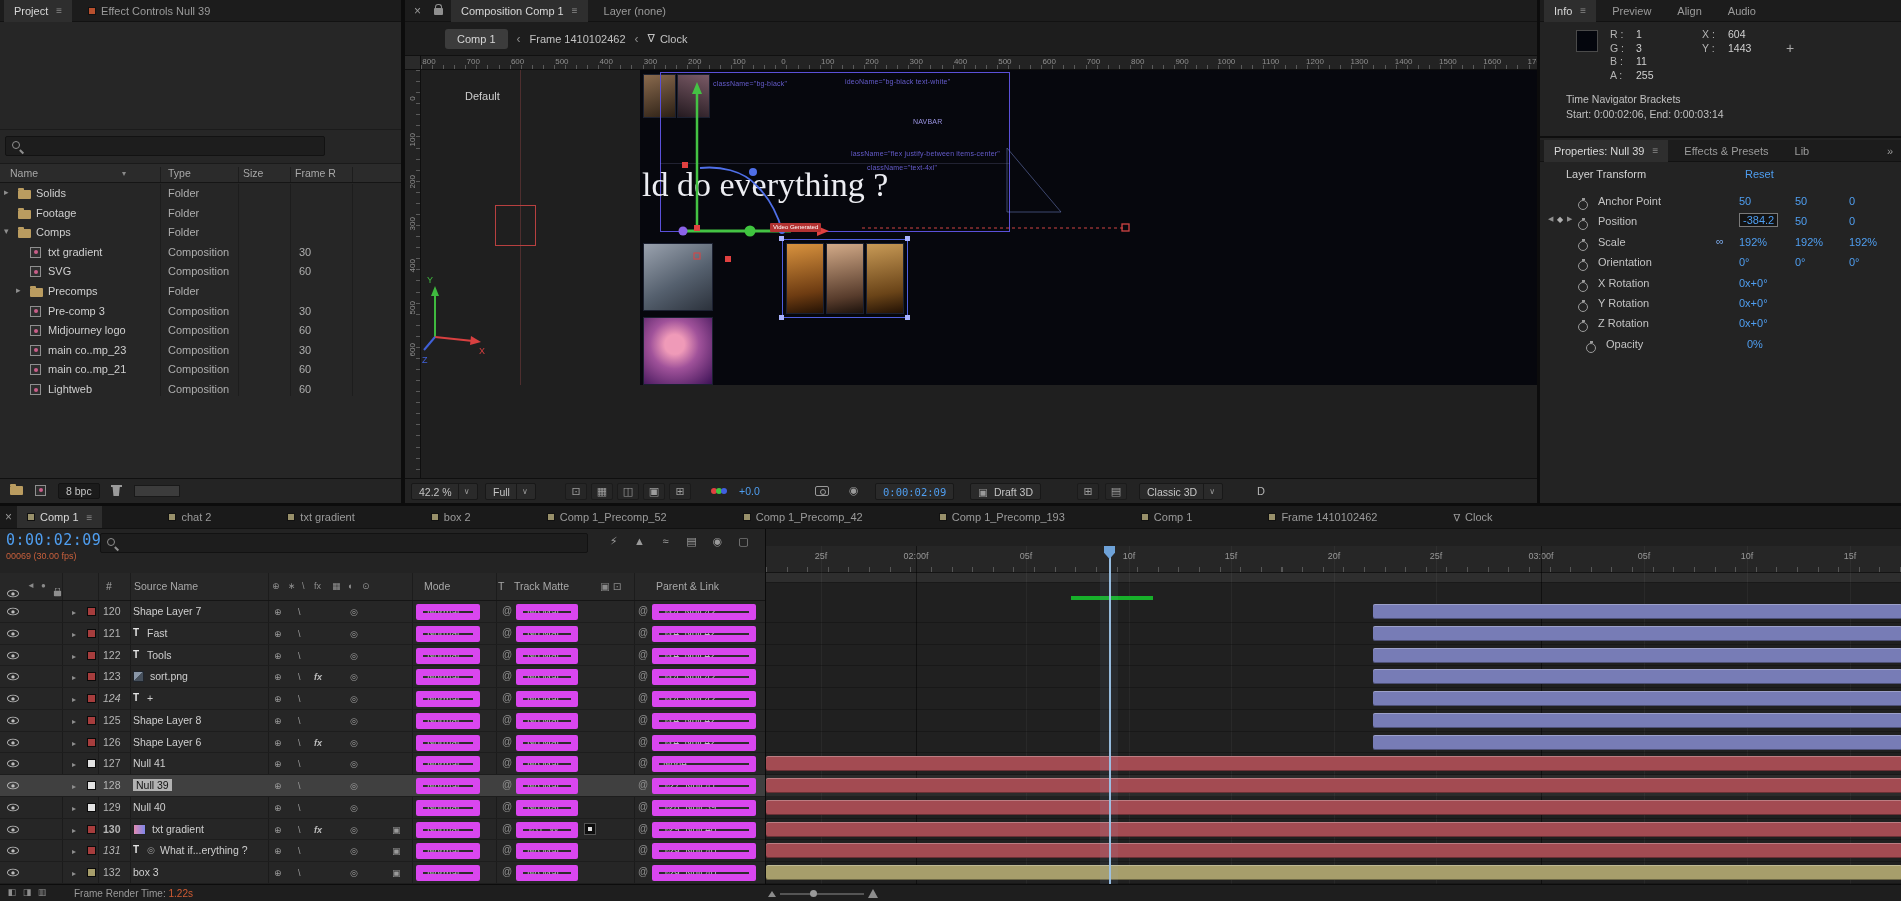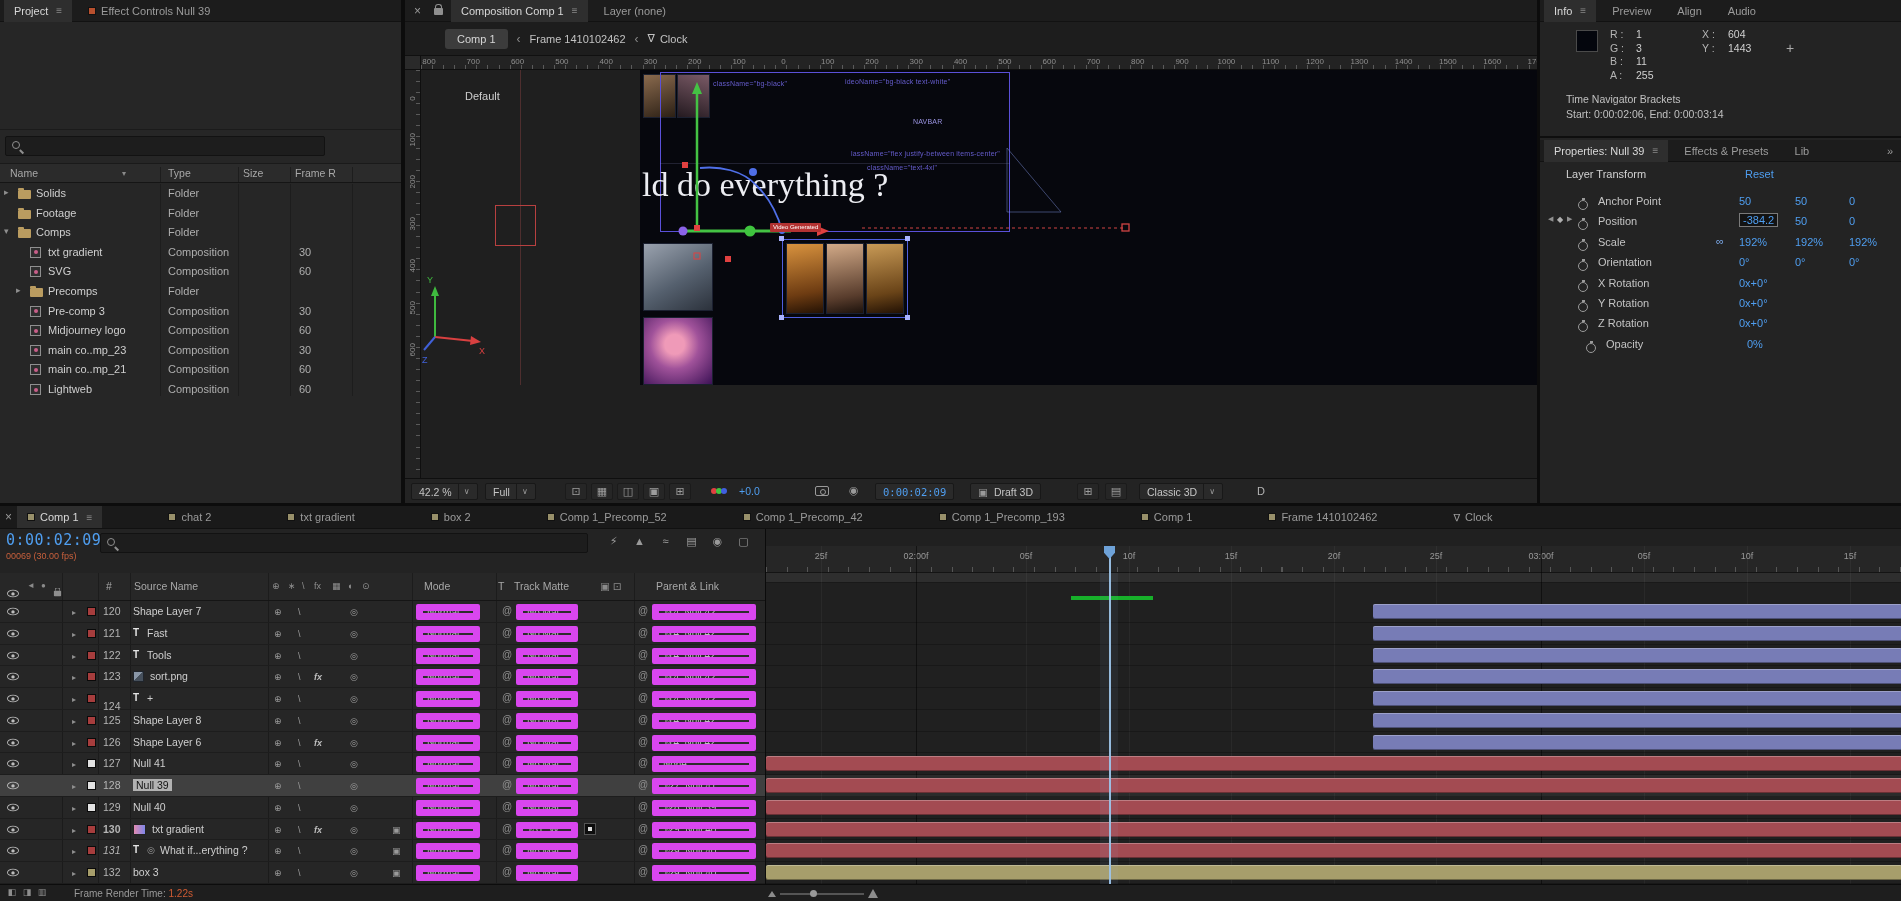--- a/index.html
+++ b/index.html
@@ -262,20 +262,27 @@
           <span class="ptype">Composition</span>
           <span class="pfr">60</span>
         </div>
         <div class="prow" style="top: 196px;">
           <span class="picon" style="left: 30px; top: 4px;"><span class="i-comp"></span></span>
           <span class="pname" style="left: 48px;">Lightweb</span>
           <span class="ptype">Composition</span>
           <span class="pfr">60</span>
         </div>
       </div>
+    <div id="proj-footer">
+      <span><span class="i-folder"></span></span>
+      <span><span class="i-comp"></span></span>
+      <span class="bpc-chip">8 bpc</span>
+      <span><span class="i-trash"></span></span>
+      <span class="graybox"></span>
+    </div>
   </section>
 
   <section id="viewer-panel">
     <div class="tabbar" id="viewer-tabs">
       <span class="vclose">×</span>
       <span style="margin:0 2px"><span class="i-lock"></span></span>
     <div class="tab active">
           <span>Composition Comp 1</span>
           <span class="menuicon">≡</span>
         </div>
@@ -853,21 +860,21 @@
           </div>
         </div>
         <div class="trow" style="top: 87.0769px; height: 21.7692px;">
           <span style="left: 6px; top: 6px;">
             <span class="i-eye" style="transform: scale(0.85);"></span>
           </span>
           <span class="t-arrow" style="top: 7px;">▸</span>
           <span style="left: 87px; top: 6px;">
             <span class="swatchbox" style="background: rgb(166, 61, 61);"></span>
           </span>
-          <span class="t-num" style="top: 12px;">124</span>
+          <span class="t-num" style="top: 4px; font-style: italic;">124</span>
           <span class="t-T" style="left: 133px; top: 4px;">T</span>
           <span class="t-name" style="left: 147px; top: 4px;">+</span>
           <span class="t-sw" style="left: 274px; top: 6px;">⊕</span>
           <span class="t-sw" style="left: 298px; top: 6px;">\</span>
           <span class="t-sw" style="left: 350px; top: 6px;">◎</span>
           <div class="ddrop" style="left: 416px; top: 3px; width: 64px;">
             <span>Normal</span>
             <span class="dd">∨</span>
           </div>
           <span class="t-pick" style="left: 502px; top: 4px;">@</span>

